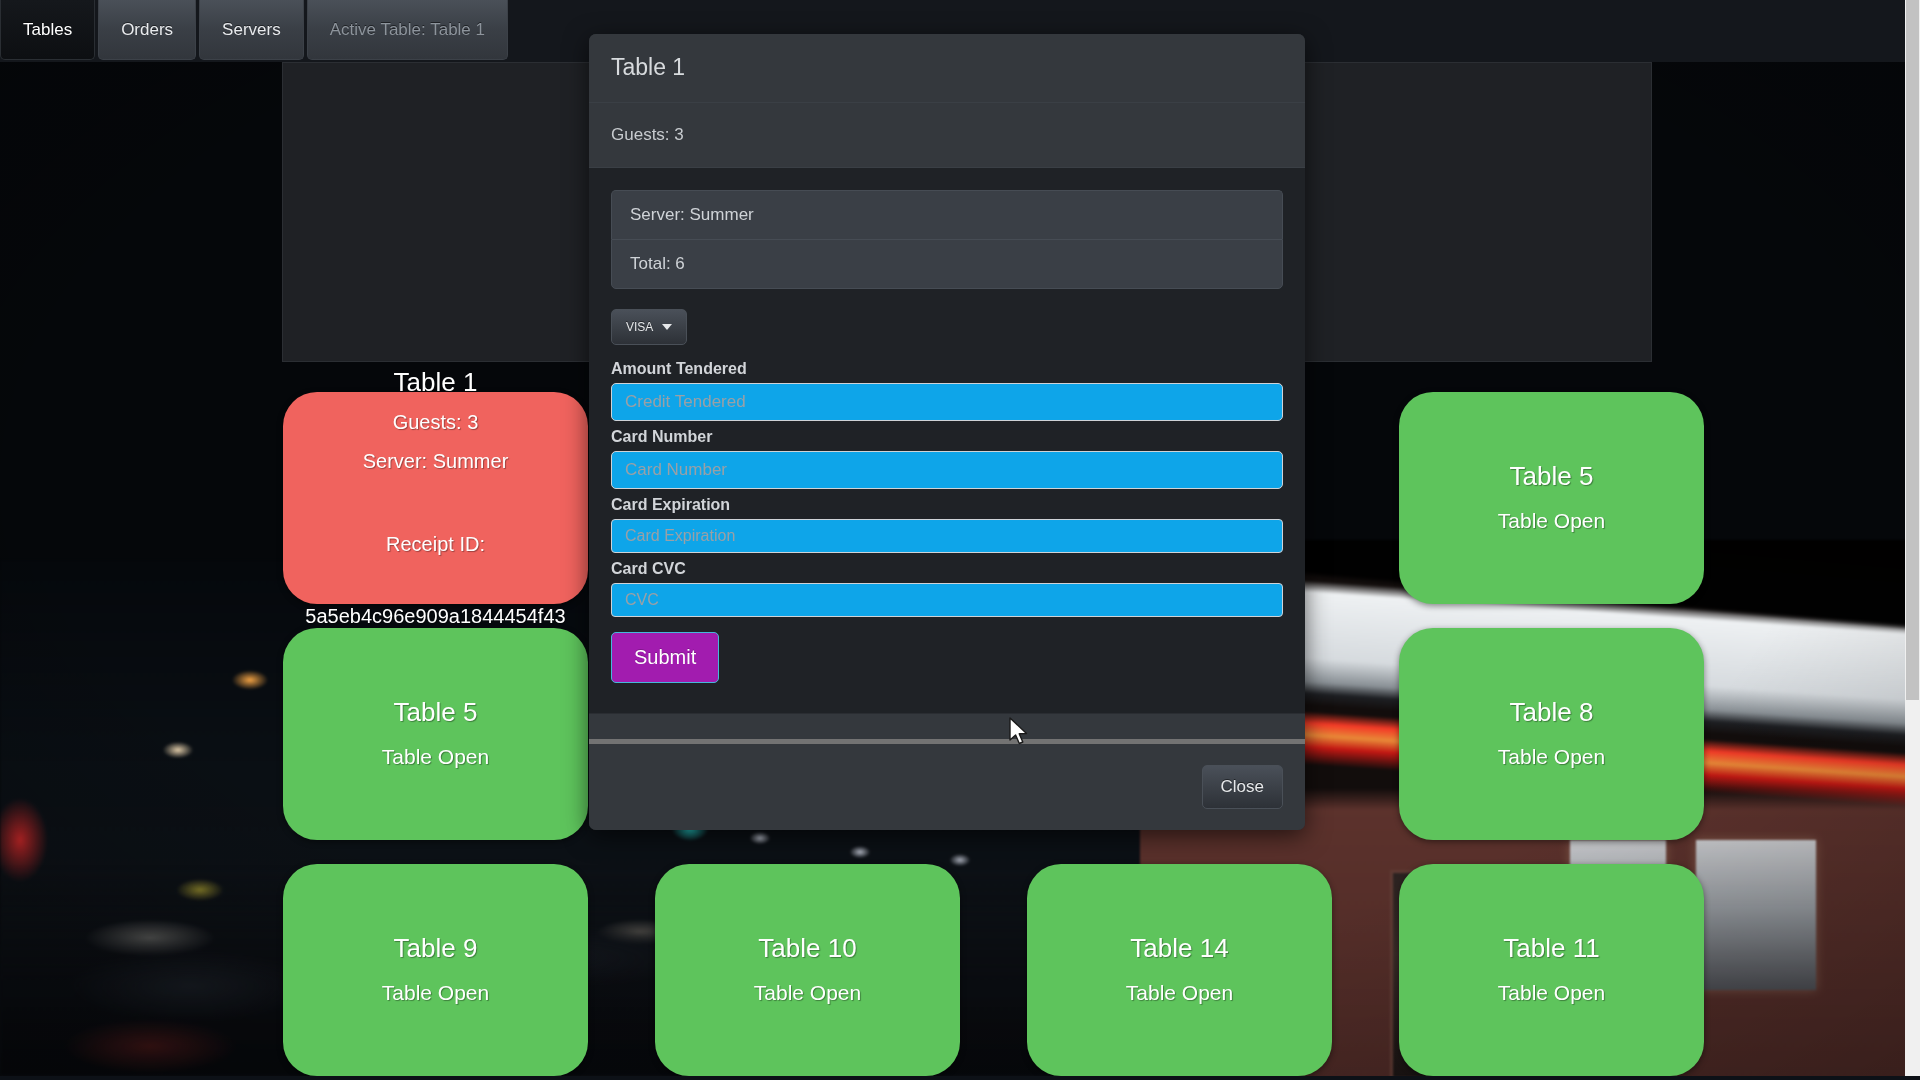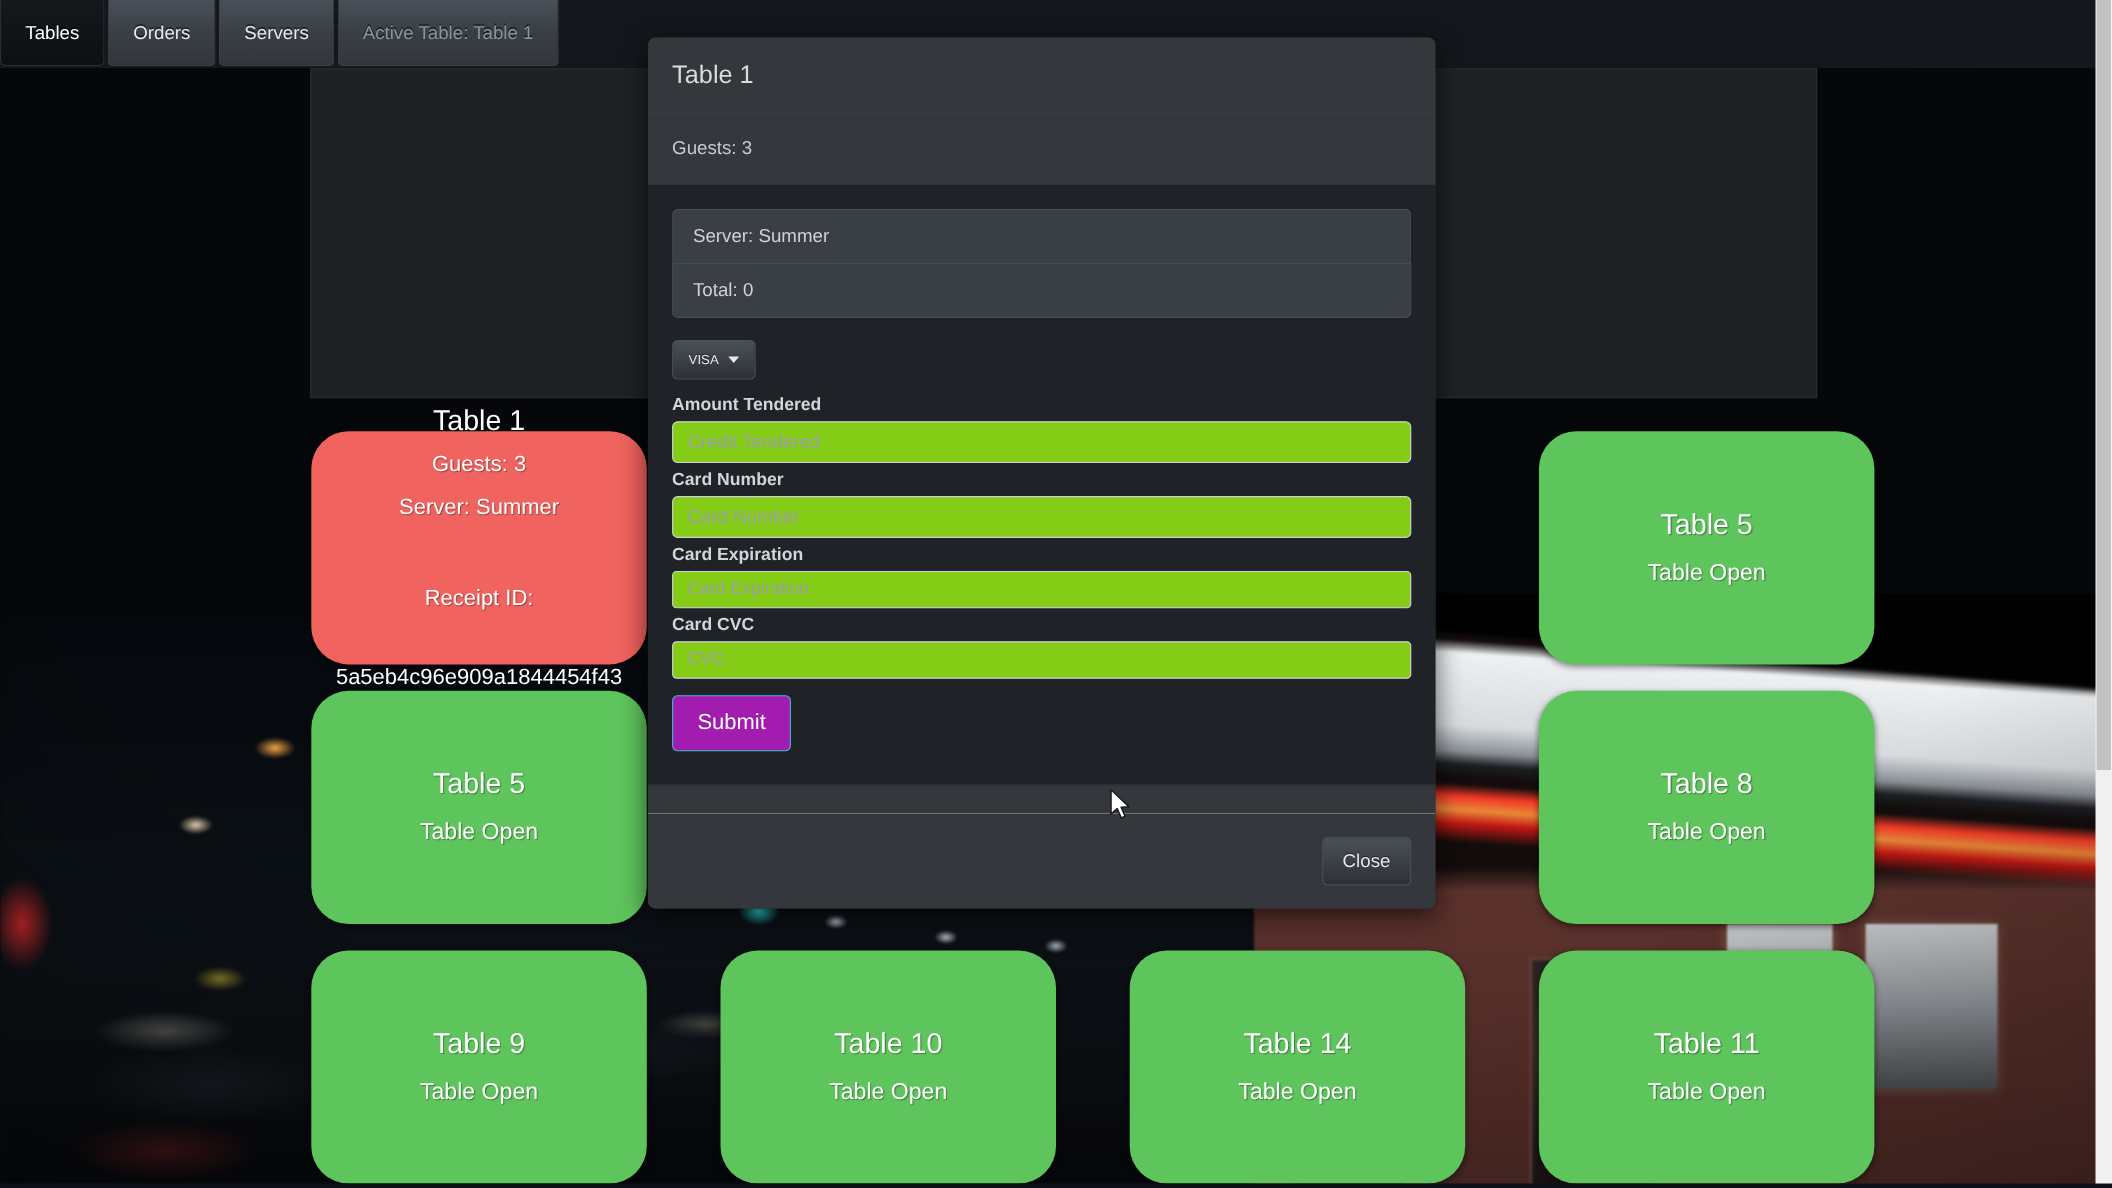--- a/index.html
+++ b/index.html
@@ -264,21 +264,21 @@
     color: #d2d5d9;
     font-size: 16px;
     font-weight: bold;
     margin: 6px 0 5px 0;
   }
   .field-input {
     display: block;
     width: 100%;
     height: 38px;
     padding: 7px 13px;
-    background: #84cc16;
+    background: #0ea5e9;
     border: 1px solid #cfd3d7;
     border-radius: 5px;
     color: #2b2f33;
     font-size: 17px;
     font-family: "Liberation Sans", sans-serif;
     margin-bottom: 7px;
   }
   .field-input::placeholder { color: #9aa0a6; }
   .field-input.compact { height: 34px; font-size: 16px; padding: 5px 13px; border-radius: 4px; }
 
@@ -295,21 +295,21 @@
     text-shadow: 0 -1px 0 rgba(0,0,0,.2);
   }
 
   .modal-gap {
     height: 26px;
     background: #34383d;
     border-top: 1px solid #2a2d32;
   }
   .modal-footer {
     background: #34383d;
-    border-top: 1px solid #737373;
+    border-top: 5px solid #737373;
     padding: 21px 22px;
     display: flex;
     justify-content: flex-end;
   }
   .close-btn {
     padding: 11px 18px;
     border: 1px solid #4a5058;
     border-radius: 5px;
     background: linear-gradient(180deg, #4a5059 0%, #3a3f46 55%, #2d3137 100%);
     color: #e6e8ea;
@@ -436,21 +436,21 @@
     </div>
 
     <div class="modal-subhead">
       <span>Guests: 3</span>
     </div>
 
     <div class="modal-body">
 
       <div class="list-group">
         <div class="list-item">Server: Summer</div>
-        <div class="list-item">Total: 0</div>
+        <div class="list-item">Total: 6</div>
       </div>
 
       <button class="dropdown-btn">
         <span>VISA</span>
         <span class="caret"></span>
       </button>
 
       <label class="field-label">Amount Tendered</label>
       <input class="field-input" type="text" placeholder="Credit Tendered" style="">
 

